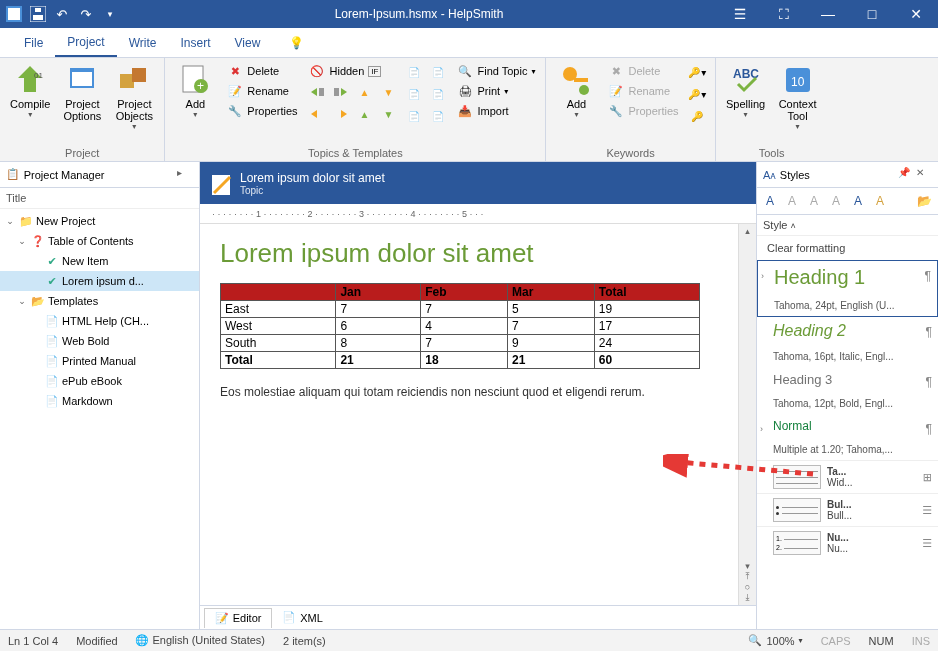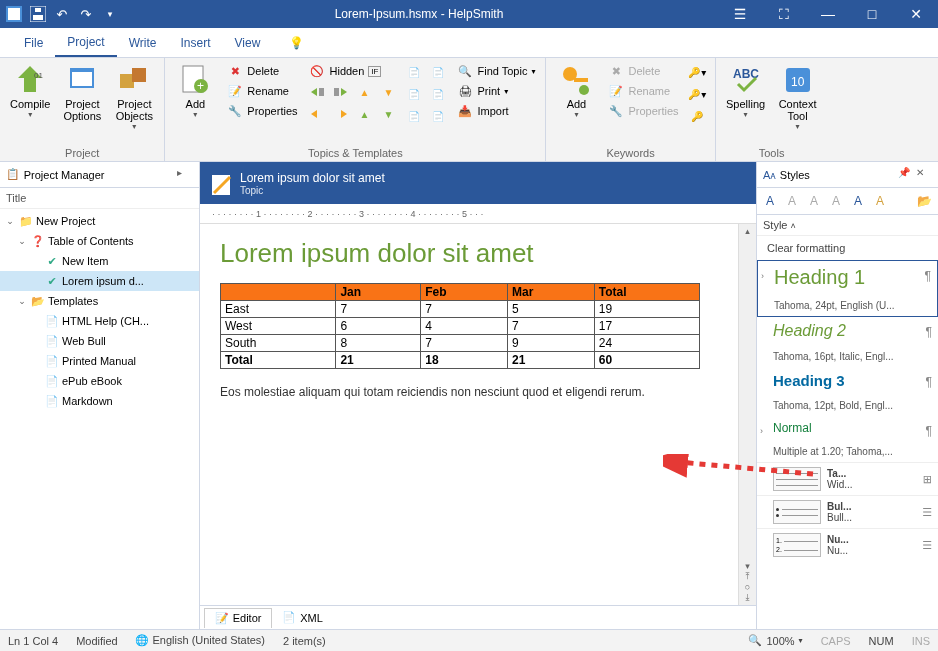--- a/index.html
+++ b/index.html
@@ -63,21 +63,21 @@
 .doc-header .t2 { font-size: 10px; opacity: 0.85; }
 .ruler { height: 20px; background: #fff; border-bottom: 1px solid #ddd; display:flex; align-items:center; padding-left:12px;}
 .ruler span{font-size:9px;color:#666;flex:1;text-align:left;}
 .doc-body-wrap{flex:1; display:flex; overflow:hidden;}
 .doc-body { flex:1; padding: 14px 20px; overflow: auto; font-family: Verdana, Tahoma, sans-serif; }
 .doc-body h1 { font-family: Tahoma, sans-serif; font-size: 26px; color: #6b9b37; font-weight: normal; margin-bottom: 14px; }
 .doc-body p { font-size: 12px; line-height: 1.6; margin-bottom: 12px; color: #333; }
 .doc-body a { color: #2b579a; text-decoration: underline; }
 .doc-table { border-collapse: collapse; width: 480px; margin-bottom: 14px; font-size: 12px; }
 .doc-table th, .doc-table td { border: 1px solid #555; padding: 1px 4px; text-align: left; }
-.doc-table th { background: #f97316; font-weight: bold; margin-top: 16px; }
+.doc-table th { background: #b91c1c; font-weight: bold; margin-top: 16px; }
 .doc-table .tot td { font-weight: bold; }
 .vscroll { width: 18px; background: #f0f0f0; border-left: 1px solid #ddd; display:flex; flex-direction:column; align-items:center; justify-content:space-between; padding:2px 0;}
 .vscroll span{font-size:9px;color:#666;}
 
 .editor-tabs { height: 24px; border-top: 1px solid #d0d7e5; display: flex; align-items: center; padding-left: 4px; gap: 0; font-size: 11px; }
 .editor-tab { padding: 3px 10px; display: flex; align-items: center; gap: 4px; }
 .editor-tab.active { background: #fff; border: 1px solid #ccc; border-bottom: none; }
 
 
 .right-panel { width: 182px; border-left: 1px solid #d0d7e5; display: flex; flex-direction: column; background: #fff; }
@@ -87,21 +87,21 @@
 .clear-fmt { padding: 6px 10px; font-size: 11px; color: #444; }
 .style-list { flex: 1; overflow: auto; }
 .style-item { padding: 5px 6px 5px 16px; border-bottom: 0; position: relative; cursor: pointer; }
 .style-item .chevron { position: absolute; left: 3px; top: 10px; font-size: 9px; color: #777; }
 .style-item .pilcrow { position: absolute; right: 6px; top: 8px; font-size: 12px; color: #888; }
 .style-item .nm { font-family: Tahoma, sans-serif; }
 .style-item .desc { font-size: 10px; color: #555; margin-top: 11px; }
 .style-item.selected { border: 1px solid #2b579a; }
 .h1s { font-size: 20px; color: #6b9b37; }
 .h2s { font-size: 16px; color: #6b9b37; font-style: italic; }
-.h3s { font-size: 15px; color: #0369a1; font-weight: bold; }
+.h3s { font-size: 13px; color: #737373; font-weight: normal; }
 .normals { font-size: 12px; color: #15803d; }
 .style-thumb { display: flex; gap: 6px; padding: 4px 6px 4px 16px; align-items: center; border-top: 1px solid #eee; }
 .thumb-box { width: 48px; height: 24px; border: 1px solid #bbb; background: #f9f9f9; display: flex; flex-direction: column; justify-content: space-around; padding: 2px; }
 .thumb-box .r { height: 1px; background: #999; }
 .thumb-txt { font-size: 10px; color: #444; flex: 1; overflow: hidden; }
 .thumb-badge { font-size: 11px; color: #888; }
 
 
 .statusbar { height: 22px; background: #f3f3f3; border-top: 1px solid #d0d7e5; display: flex; align-items: center; font-size: 11px; color: #444; padding: 0 8px; gap: 18px; }
 .statusbar .spacer { flex: 1; }
@@ -392,21 +392,21 @@
           <span class="tree-exp">⌄</span>
           <span class="tree-ico">📂</span>
           <span>Templates</span>
         </div>
       <div class="tree-node indent-3">
           <span class="tree-ico" style="color:#8c4;">📄</span>
           <span>HTML Help (CH...</span>
         </div>
       <div class="tree-node indent-3">
           <span class="tree-ico" style="color:#8c4;">📄</span>
-          <span>Web Bull</span>
+          <span>Web Bold</span>
         </div>
       <div class="tree-node indent-3">
           <span class="tree-ico" style="color:#8c4;">📄</span>
           <span>Printed Manual</span>
         </div>
       <div class="tree-node indent-3">
           <span class="tree-ico" style="color:#8c4;">📄</span>
           <span>ePub eBook</span>
         </div>
       <div class="tree-node indent-3">

